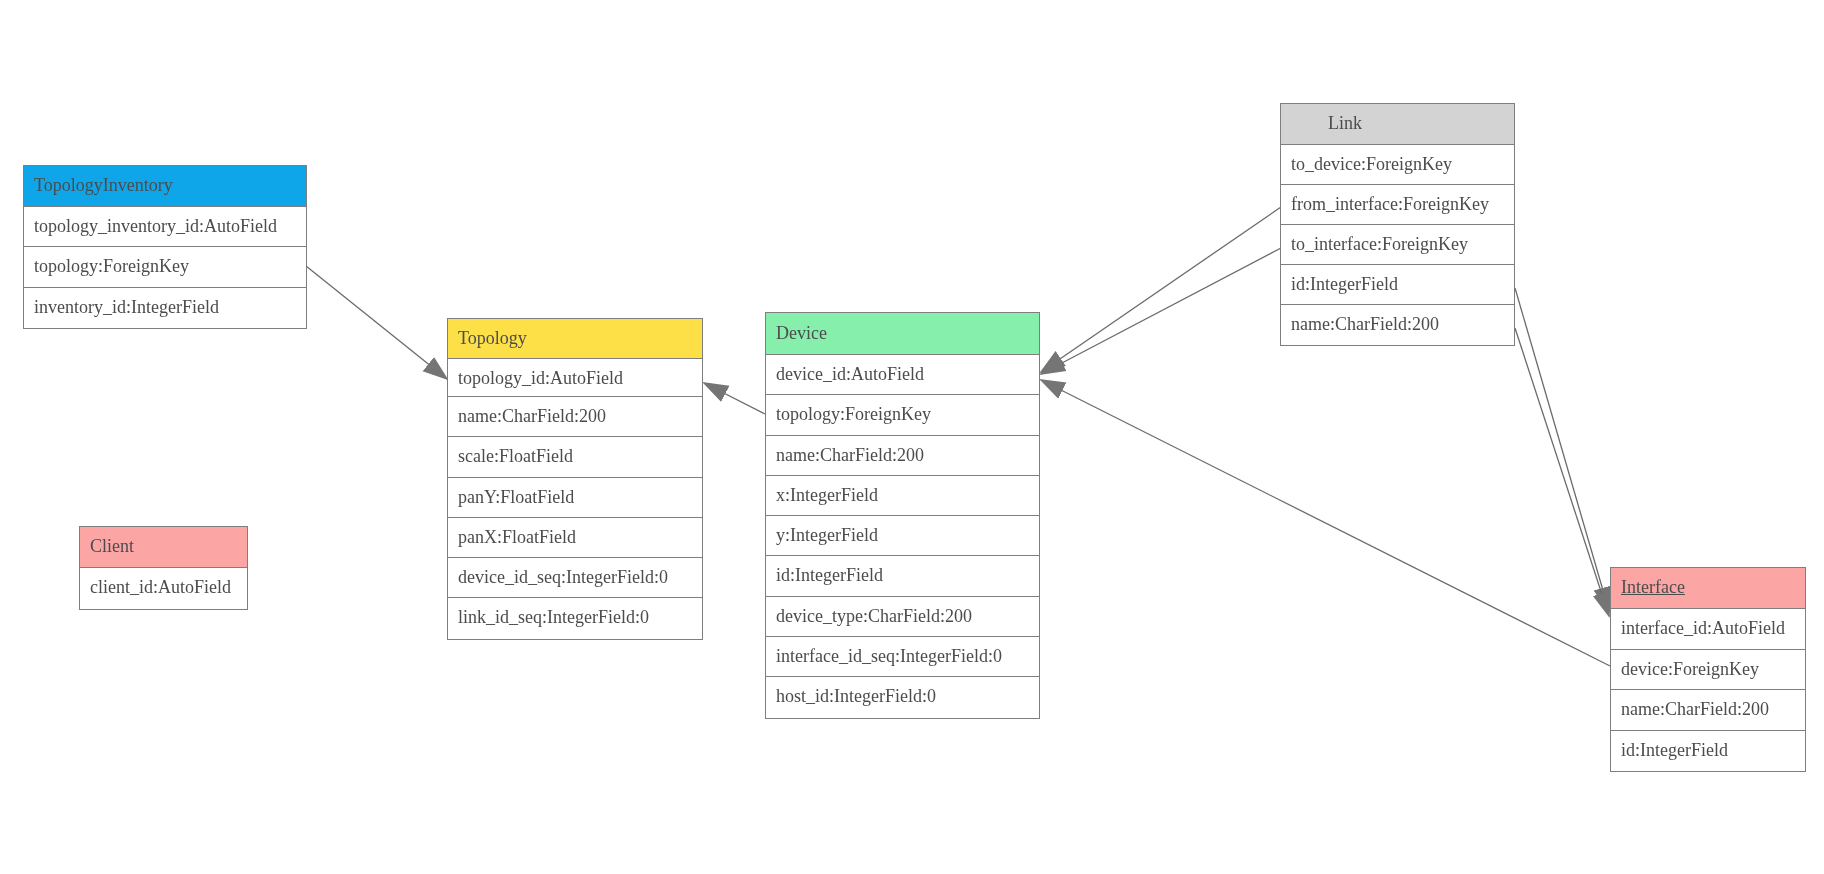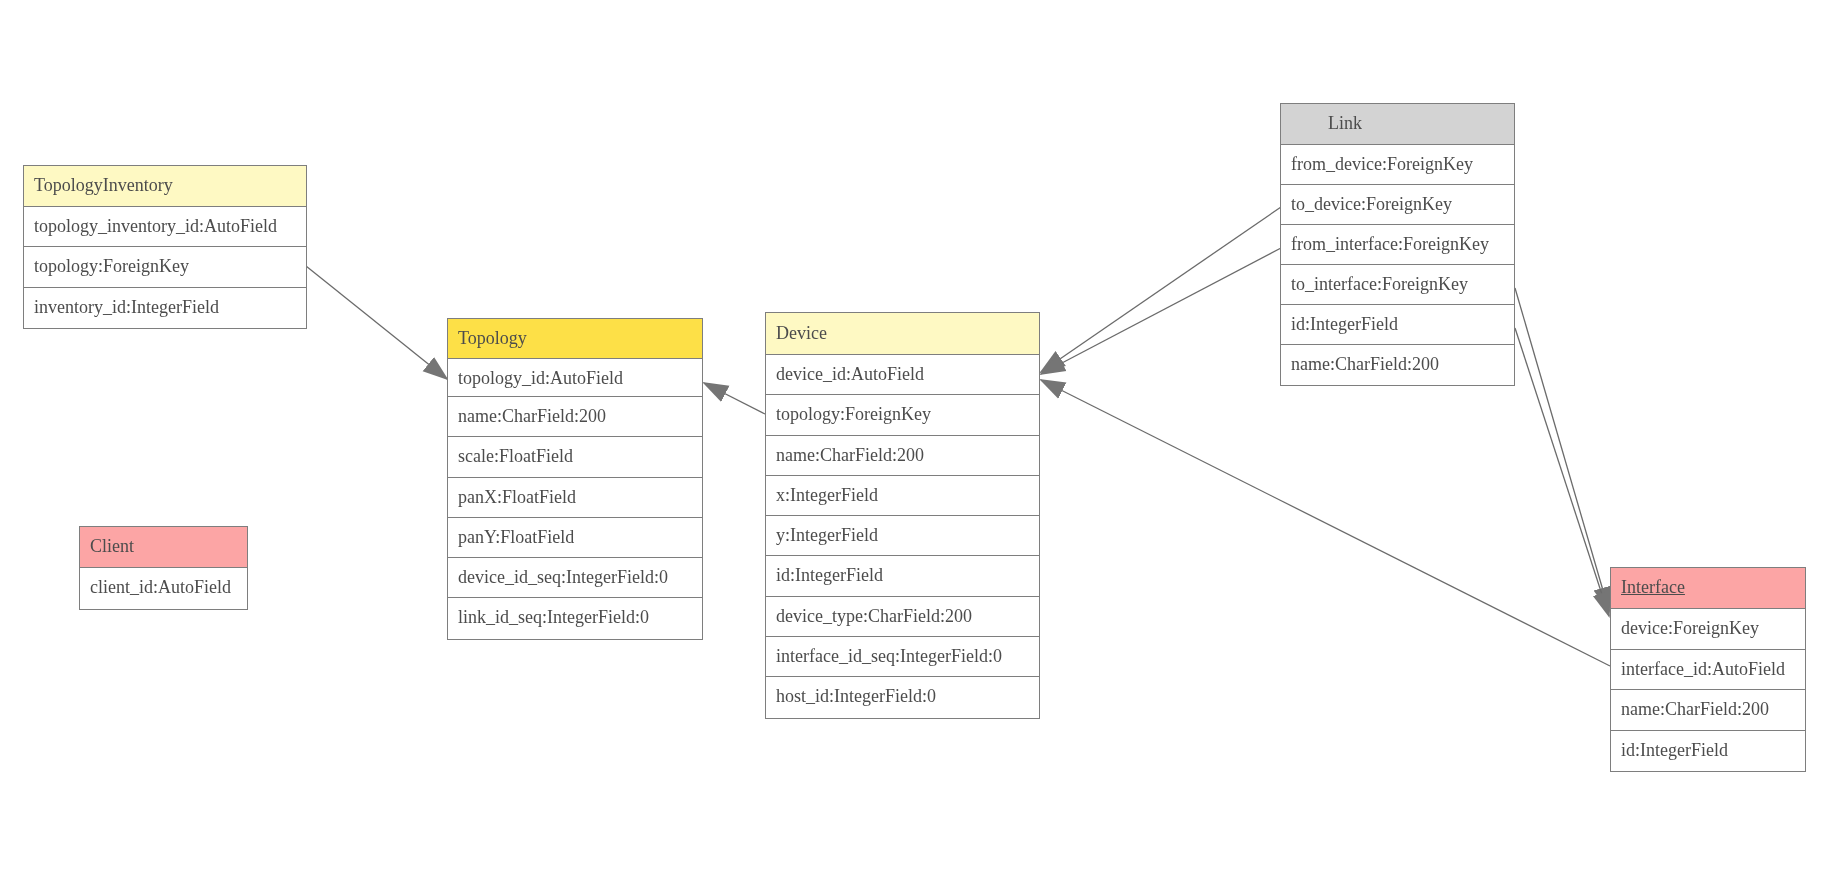--- a/index.html
+++ b/index.html
@@ -63,60 +63,59 @@
     </defs>
   <line x1="306" y1="266" x2="447" y2="379" stroke="#6b6b6b" stroke-width="1.3" marker-end="url(#arrow)"></line>
       <line x1="765" y1="414" x2="704" y2="383" stroke="#6b6b6b" stroke-width="1.3" marker-end="url(#arrow)"></line>
       <line x1="1281" y1="207" x2="1041" y2="372" stroke="#6b6b6b" stroke-width="1.3" marker-end="url(#arrow)"></line>
       <line x1="1281" y1="248" x2="1041" y2="374" stroke="#6b6b6b" stroke-width="1.3" marker-end="url(#arrow)"></line>
       <line x1="1610" y1="666" x2="1041" y2="380" stroke="#6b6b6b" stroke-width="1.3" marker-end="url(#arrow)"></line>
       <line x1="1515" y1="288" x2="1609" y2="611" stroke="#6b6b6b" stroke-width="1.3" marker-end="url(#arrow)"></line>
       <line x1="1515" y1="328" x2="1609" y2="616" stroke="#6b6b6b" stroke-width="1.3" marker-end="url(#arrow)"></line>
     </svg>
 <div class="entity" style="left: 23px; top: 165px; width: 284px; border-color: rgb(126, 126, 126); color: rgb(76, 76, 76);">
-      <div class="entity-header" style="height: 41px; line-height: 39px; background: #fef9c3; border-color: rgb(126, 126, 126);">TopologyInventory</div>
+      <div class="entity-header" style="height: 41px; line-height: 39px; background: #0ea5e9; border-color: rgb(126, 126, 126);">TopologyInventory</div>
       <div class="entity-row" style="height: 40.3px; line-height: 38.3px; border-color: rgb(126, 126, 126);">topology_inventory_id:AutoField</div>
       <div class="entity-row" style="height: 40.3px; line-height: 38.3px; border-color: rgb(126, 126, 126);">topology:ForeignKey</div>
       <div class="entity-row last" style="height: 40.3px; line-height: 38.3px; border-color: rgb(126, 126, 126);">inventory_id:IntegerField</div>
     </div>
     <div class="entity" style="left: 447px; top: 318px; width: 256px; border-color: rgb(126, 126, 126); color: rgb(76, 76, 76);">
       <div class="entity-header" style="height: 40px; line-height: 38px; background: #fde047; border-color: rgb(126, 126, 126);">Topology</div>
       <div class="entity-row" style="height: 38px; line-height: 38.3px; border-color: rgb(126, 126, 126);">topology_id:AutoField</div>
       <div class="entity-row" style="height: 40.3px; line-height: 38.3px; border-color: rgb(126, 126, 126);">name:CharField:200</div>
       <div class="entity-row" style="height: 40.3px; line-height: 38.3px; border-color: rgb(126, 126, 126);">scale:FloatField</div>
+      <div class="entity-row" style="height: 40.3px; line-height: 38.3px; border-color: rgb(126, 126, 126);">panY:FloatField</div>
       <div class="entity-row" style="height: 40.3px; line-height: 38.3px; border-color: rgb(126, 126, 126);">panX:FloatField</div>
-      <div class="entity-row" style="height: 40.3px; line-height: 38.3px; border-color: rgb(126, 126, 126);">panY:FloatField</div>
       <div class="entity-row" style="height: 40.3px; line-height: 38.3px; border-color: rgb(126, 126, 126);">device_id_seq:IntegerField:0</div>
       <div class="entity-row last" style="height: 40.3px; line-height: 38.3px; border-color: rgb(126, 126, 126);">link_id_seq:IntegerField:0</div>
     </div>
     <div class="entity" style="left: 79px; top: 526px; width: 169px; border-color: rgb(126, 126, 126); color: rgb(76, 76, 76);">
       <div class="entity-header" style="height: 41px; line-height: 39px; background: #fca5a5; border-color: rgb(126, 126, 126);">Client</div>
       <div class="entity-row last" style="height: 41px; line-height: 39px; border-color: rgb(126, 126, 126);">client_id:AutoField</div>
     </div>
     <div class="entity" style="left: 765px; top: 312px; width: 275px; border-color: rgb(126, 126, 126); color: rgb(76, 76, 76);">
-      <div class="entity-header" style="height: 42px; line-height: 40px; background: #fef9c3; border-color: rgb(126, 126, 126);">Device</div>
+      <div class="entity-header" style="height: 42px; line-height: 40px; background: #86efac; border-color: rgb(126, 126, 126);">Device</div>
       <div class="entity-row" style="height: 40.3px; line-height: 38.3px; border-color: rgb(126, 126, 126);">device_id:AutoField</div>
       <div class="entity-row" style="height: 40.3px; line-height: 38.3px; border-color: rgb(126, 126, 126);">topology:ForeignKey</div>
       <div class="entity-row" style="height: 40.3px; line-height: 38.3px; border-color: rgb(126, 126, 126);">name:CharField:200</div>
       <div class="entity-row" style="height: 40.3px; line-height: 38.3px; border-color: rgb(126, 126, 126);">x:IntegerField</div>
       <div class="entity-row" style="height: 40.3px; line-height: 38.3px; border-color: rgb(126, 126, 126);">y:IntegerField</div>
       <div class="entity-row" style="height: 40.3px; line-height: 38.3px; border-color: rgb(126, 126, 126);">id:IntegerField</div>
       <div class="entity-row" style="height: 40.3px; line-height: 38.3px; border-color: rgb(126, 126, 126);">device_type:CharField:200</div>
       <div class="entity-row" style="height: 40.3px; line-height: 38.3px; border-color: rgb(126, 126, 126);">interface_id_seq:IntegerField:0</div>
       <div class="entity-row last" style="height: 40.3px; line-height: 38.3px; border-color: rgb(126, 126, 126);">host_id:IntegerField:0</div>
     </div>
     <div class="entity" style="left: 1280px; top: 103px; width: 235px; border-color: rgb(126, 126, 126); color: rgb(76, 76, 76);">
       <div class="entity-header" style="height: 41px; line-height: 39px; background: rgb(211, 211, 211); border-color: rgb(126, 126, 126); padding-left: 47px;">Link</div>
-      <div class="entity-row" style="height: 40px; line-height: 38px; border-color: rgb(126, 126, 126);">from_device:ForeignKey</div>
       <div class="entity-row" style="height: 40px; line-height: 38px; border-color: rgb(126, 126, 126);">to_device:ForeignKey</div>
       <div class="entity-row" style="height: 40px; line-height: 38px; border-color: rgb(126, 126, 126);">from_interface:ForeignKey</div>
       <div class="entity-row" style="height: 40px; line-height: 38px; border-color: rgb(126, 126, 126);">to_interface:ForeignKey</div>
       <div class="entity-row" style="height: 40px; line-height: 38px; border-color: rgb(126, 126, 126);">id:IntegerField</div>
       <div class="entity-row last" style="height: 40px; line-height: 38px; border-color: rgb(126, 126, 126);">name:CharField:200</div>
     </div>
     <div class="entity" style="left: 1610px; top: 567px; width: 196px; border-color: rgb(126, 126, 126); color: rgb(76, 76, 76);">
       <div class="entity-header" style="height: 41px; line-height: 39px; background: #fca5a5; border-color: rgb(126, 126, 126); text-decoration: underline;">Interface</div>
+      <div class="entity-row" style="height: 40.5px; line-height: 38.5px; border-color: rgb(126, 126, 126);">interface_id:AutoField</div>
       <div class="entity-row" style="height: 40.5px; line-height: 38.5px; border-color: rgb(126, 126, 126);">device:ForeignKey</div>
-      <div class="entity-row" style="height: 40.5px; line-height: 38.5px; border-color: rgb(126, 126, 126);">interface_id:AutoField</div>
       <div class="entity-row" style="height: 40.5px; line-height: 38.5px; border-color: rgb(126, 126, 126);">name:CharField:200</div>
       <div class="entity-row last" style="height: 40.5px; line-height: 38.5px; border-color: rgb(126, 126, 126);">id:IntegerField</div>
     </div>
   </div>
 
 </body></html>

